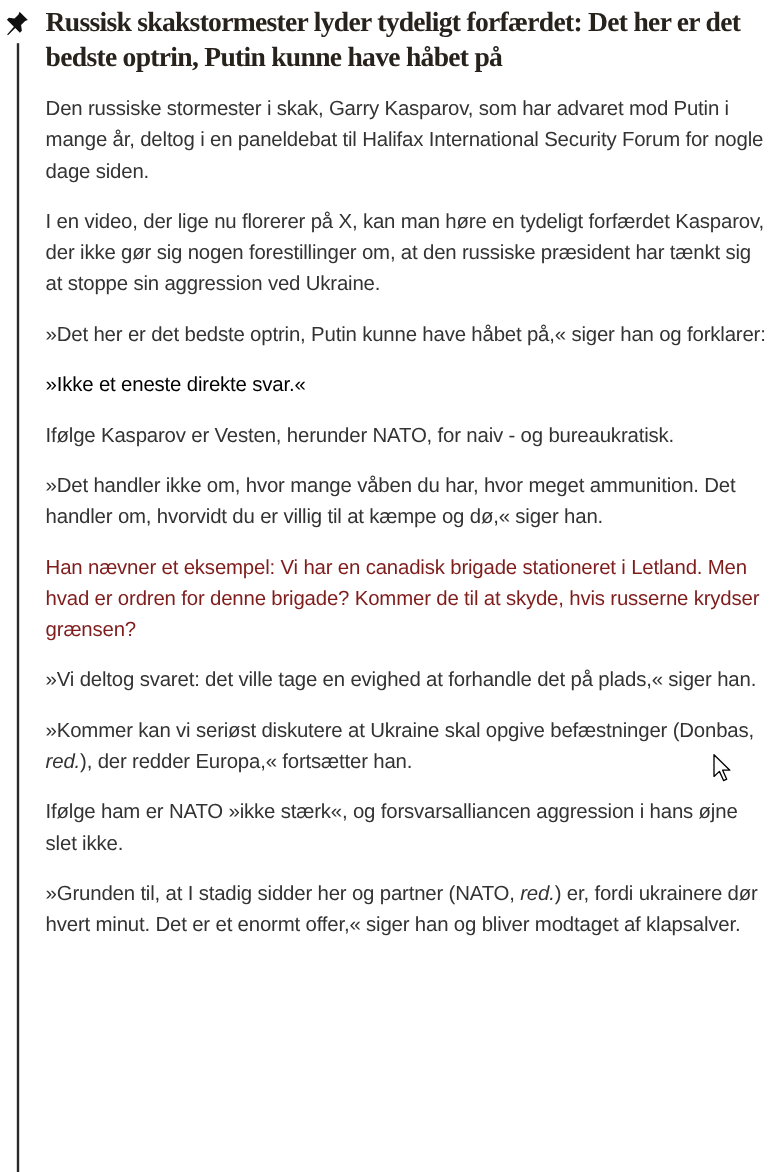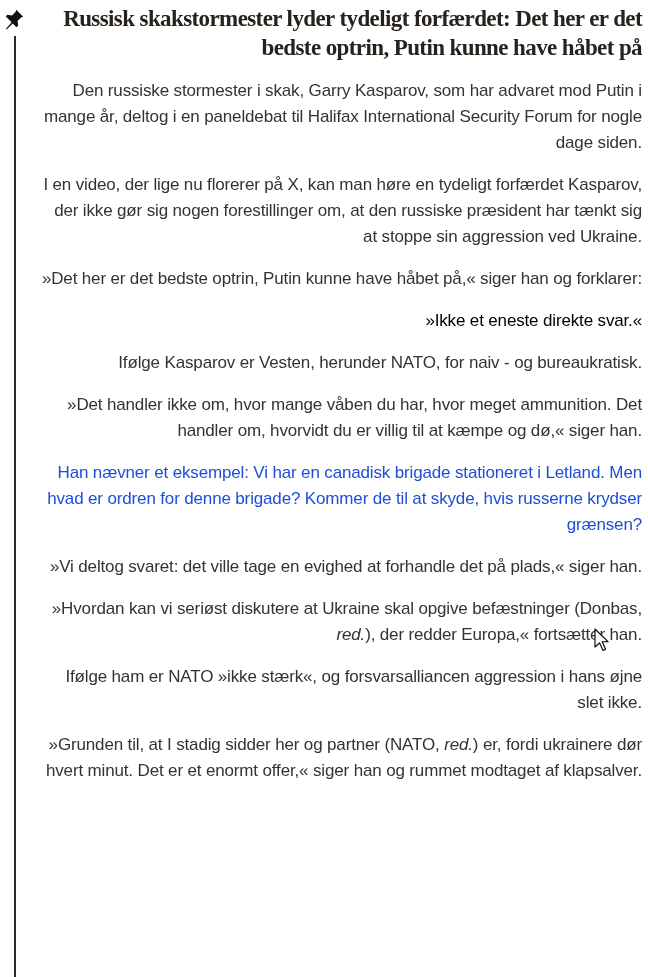--- a/index.html
+++ b/index.html
@@ -11,21 +11,20 @@
     width: 648px;
     height: 977px;
     overflow: hidden;
     position: relative;
     font-family: "DejaVu Serif", "Liberation Serif", serif;
   }
   .post {
     position: relative;
     width: 648px;
     height: 977px;
-    text-align: right;
   }
   .pin {
     position: absolute;
     left: 3px;
     top: 8px;
     width: 22px;
     height: 22px;
   }
   .rule {
     position: absolute;
@@ -85,25 +84,25 @@
 
   <div class="content">
     <h1 class="headline" style="color: rgb(40, 34, 29);">Russisk skakstormester lyder tydeligt forfærdet: Det her er det bedste optrin, Putin kunne have håbet på</h1>
     <div class="body" id="post-body">
         <p style="color: rgb(51, 51, 51);"><span>Den russiske stormester i skak, Garry Kasparov, som har advaret mod Putin i mange år, deltog i en paneldebat til Halifax International Security Forum for nogle dage siden.</span></p>
         <p style="color: rgb(51, 51, 51);"><span>I en video, der lige nu florerer på X, kan man høre en tydeligt forfærdet Kasparov, der ikke gør sig nogen forestillinger om, at den russiske præsident har tænkt sig at stoppe sin aggression ved Ukraine.</span></p>
         <p style="color: rgb(51, 51, 51);"><span>»Det her er det bedste optrin, Putin kunne have håbet på,« siger han og forklarer:</span></p>
         <p style="color: #000000;"><span>»Ikke et eneste direkte svar.«</span></p>
         <p style="color: rgb(51, 51, 51);"><span>Ifølge Kasparov er Vesten, herunder NATO, for naiv - og bureaukratisk.</span></p>
         <p style="color: rgb(51, 51, 51);"><span>»Det handler ikke om, hvor mange våben du har, hvor meget ammunition. Det handler om, hvorvidt du er villig til at kæmpe og dø,« siger han.</span></p>
-        <p style="color: #1d4ed8;"><span>Han nævner et eksempel: Vi har en canadisk brigade stationeret i Letland. Men hvad er ordren for denne brigade? Kommer de til at skyde, hvis russerne krydser grænsen?</span></p>
+        <p style="color: #7f1d1d;"><span>Han nævner et eksempel: Vi har en canadisk brigade stationeret i Letland. Men hvad er ordren for denne brigade? Kommer de til at skyde, hvis russerne krydser grænsen?</span></p>
         <p style="color: rgb(51, 51, 51);"><span>»Vi deltog svaret: det ville tage en evighed at forhandle det på plads,« siger han.</span></p>
-        <p style="color: rgb(51, 51, 51);"><span>»Hvordan kan vi seriøst diskutere at Ukraine skal opgive befæstninger (Donbas, </span><em>red.</em><span>), der redder Europa,« fortsætter han.</span></p>
+        <p style="color: rgb(51, 51, 51);"><span>»Kommer kan vi seriøst diskutere at Ukraine skal opgive befæstninger (Donbas, </span><em>red.</em><span>), der redder Europa,« fortsætter han.</span></p>
         <p style="color: rgb(51, 51, 51);"><span>Ifølge ham er NATO »ikke stærk«, og forsvarsalliancen aggression i hans øjne slet ikke.</span></p>
-        <p style="color: rgb(51, 51, 51);"><span>»Grunden til, at I stadig sidder her og partner (NATO, </span><em>red.</em><span>) er, fordi ukrainere dør hvert minut. Det er et enormt offer,« siger han og rummet modtaget af klapsalver.</span></p>
+        <p style="color: rgb(51, 51, 51);"><span>»Grunden til, at I stadig sidder her og partner (NATO, </span><em>red.</em><span>) er, fordi ukrainere dør hvert minut. Det er et enormt offer,« siger han og bliver modtaget af klapsalver.</span></p>
       </div>
   </div>
 
   <span class="cursor">
     <svg viewBox="0 0 16 26" width="16" height="26">
       <path d="M1 1 L1 19 L5.5 14.8 L9 22.5 L11.6 21.3 L8.2 13.8 L14.2 13.8 Z" fill="#ffffff" stroke="#000000" stroke-width="1.1" stroke-linejoin="round"></path>
     </svg>
   </span>
 </div>
 

